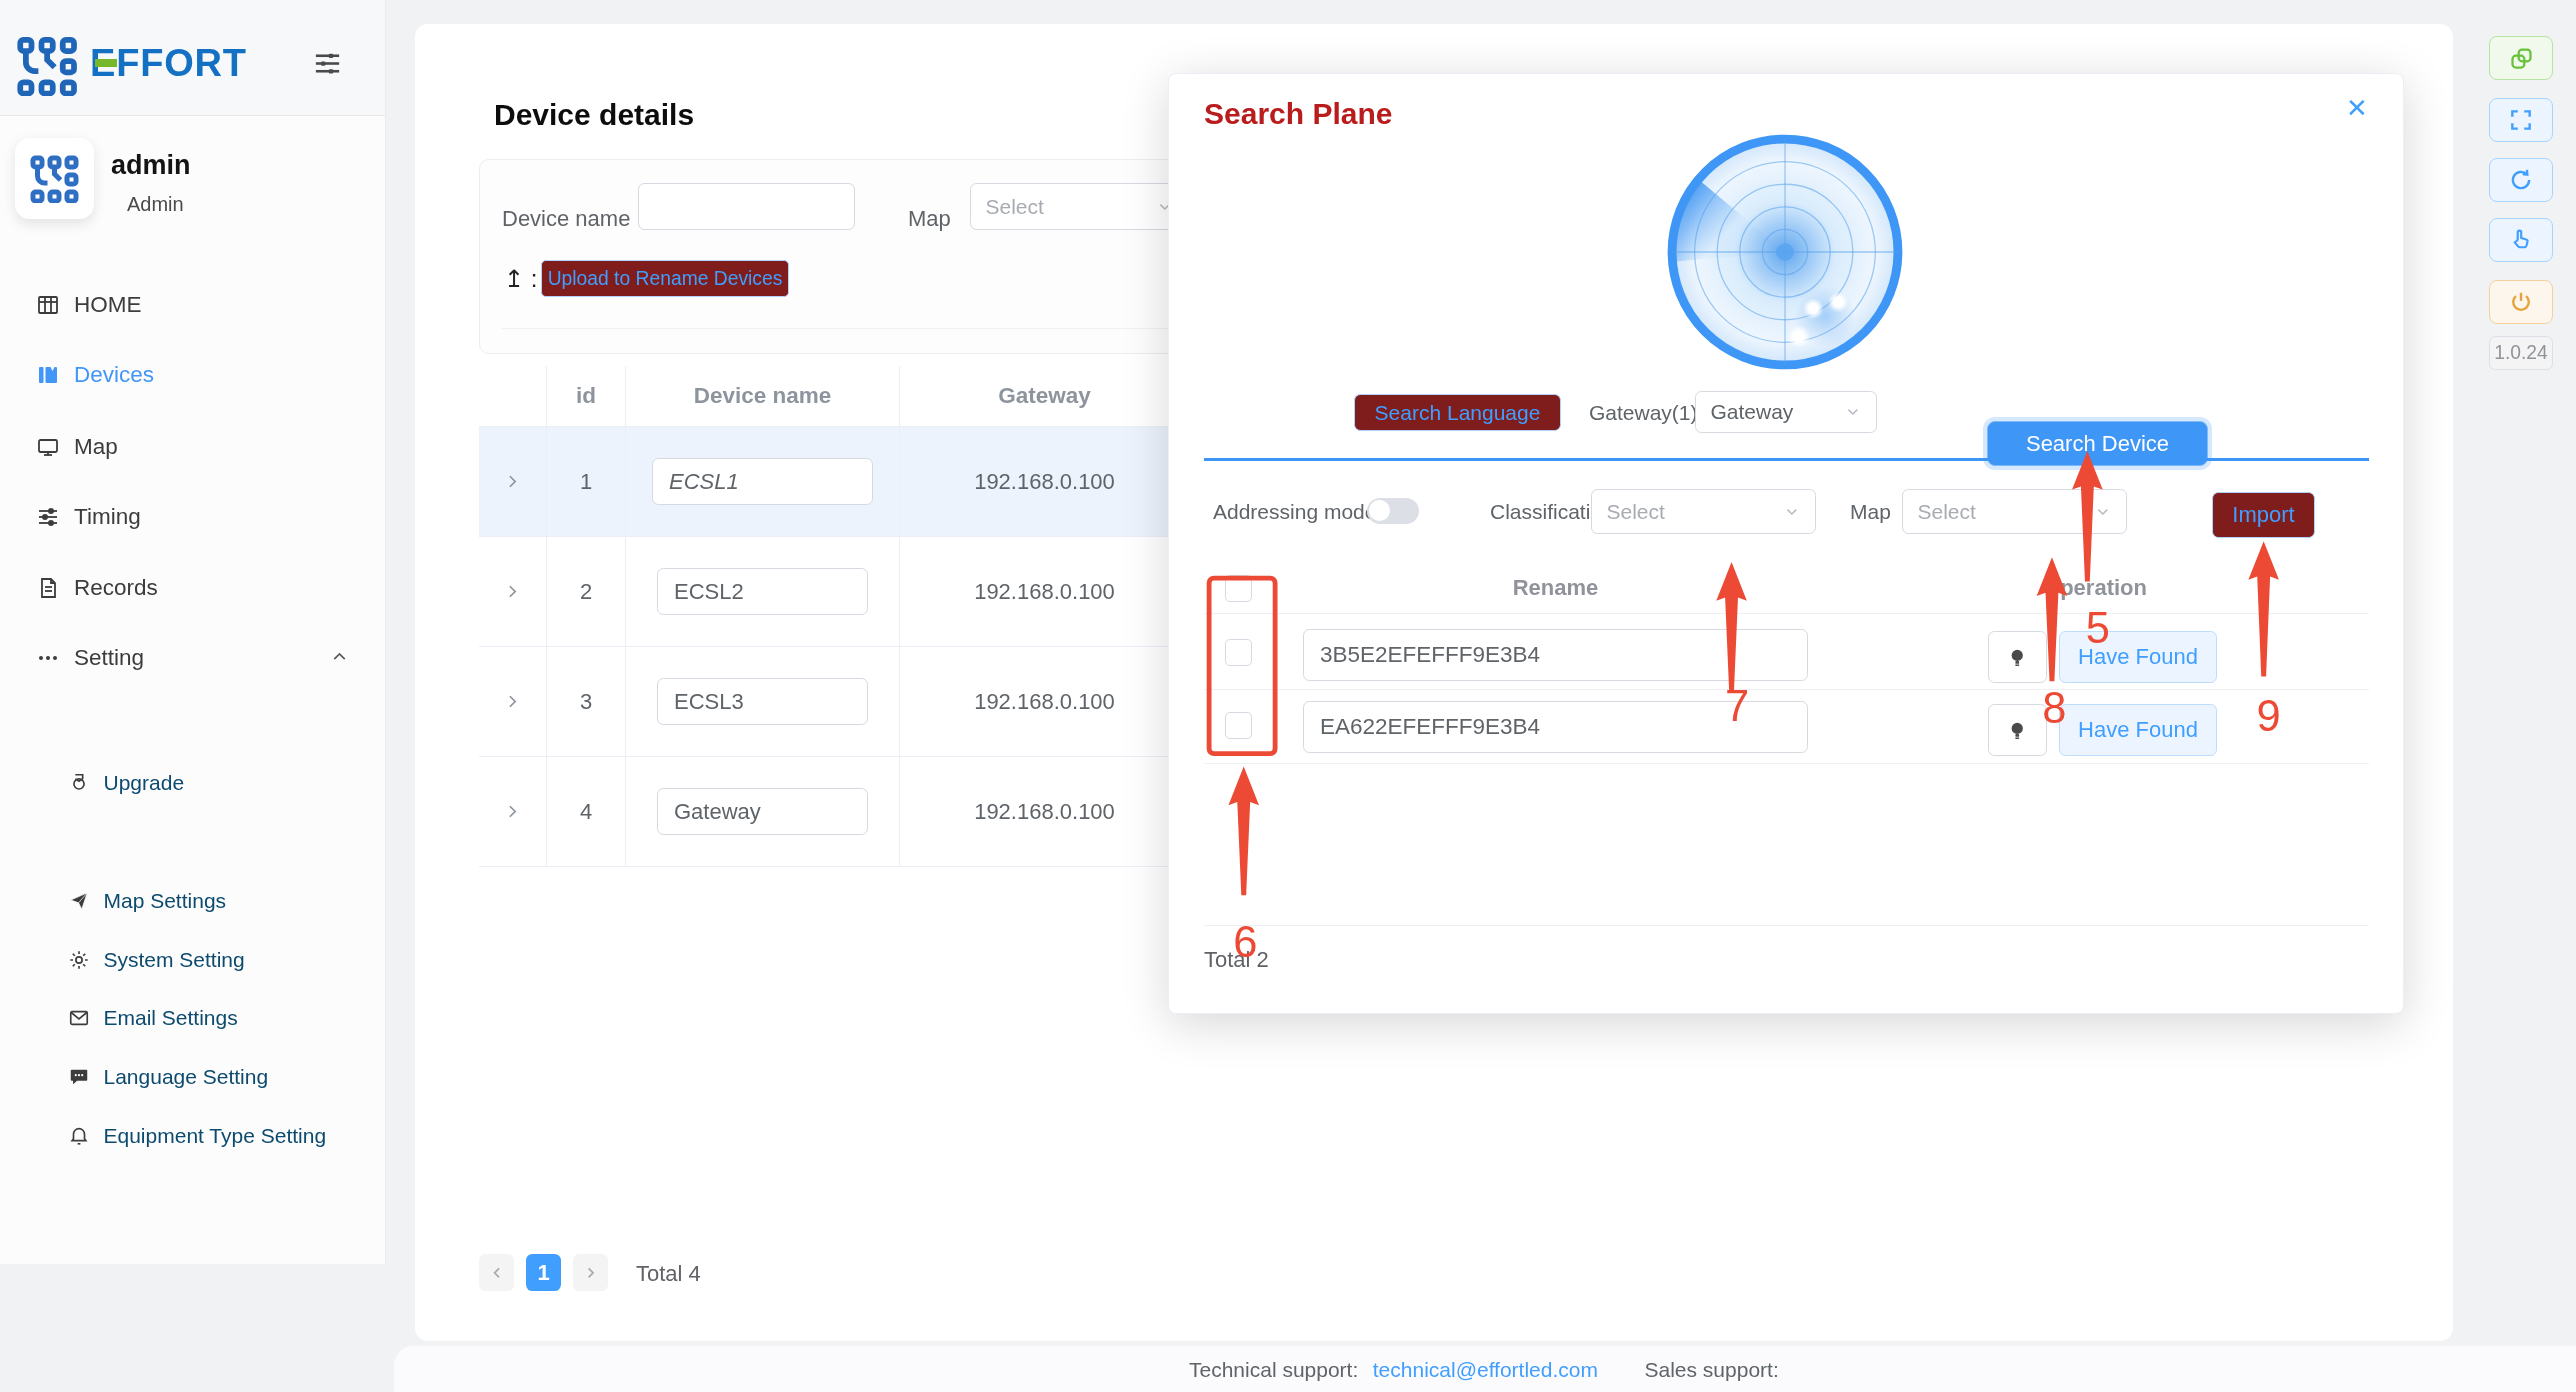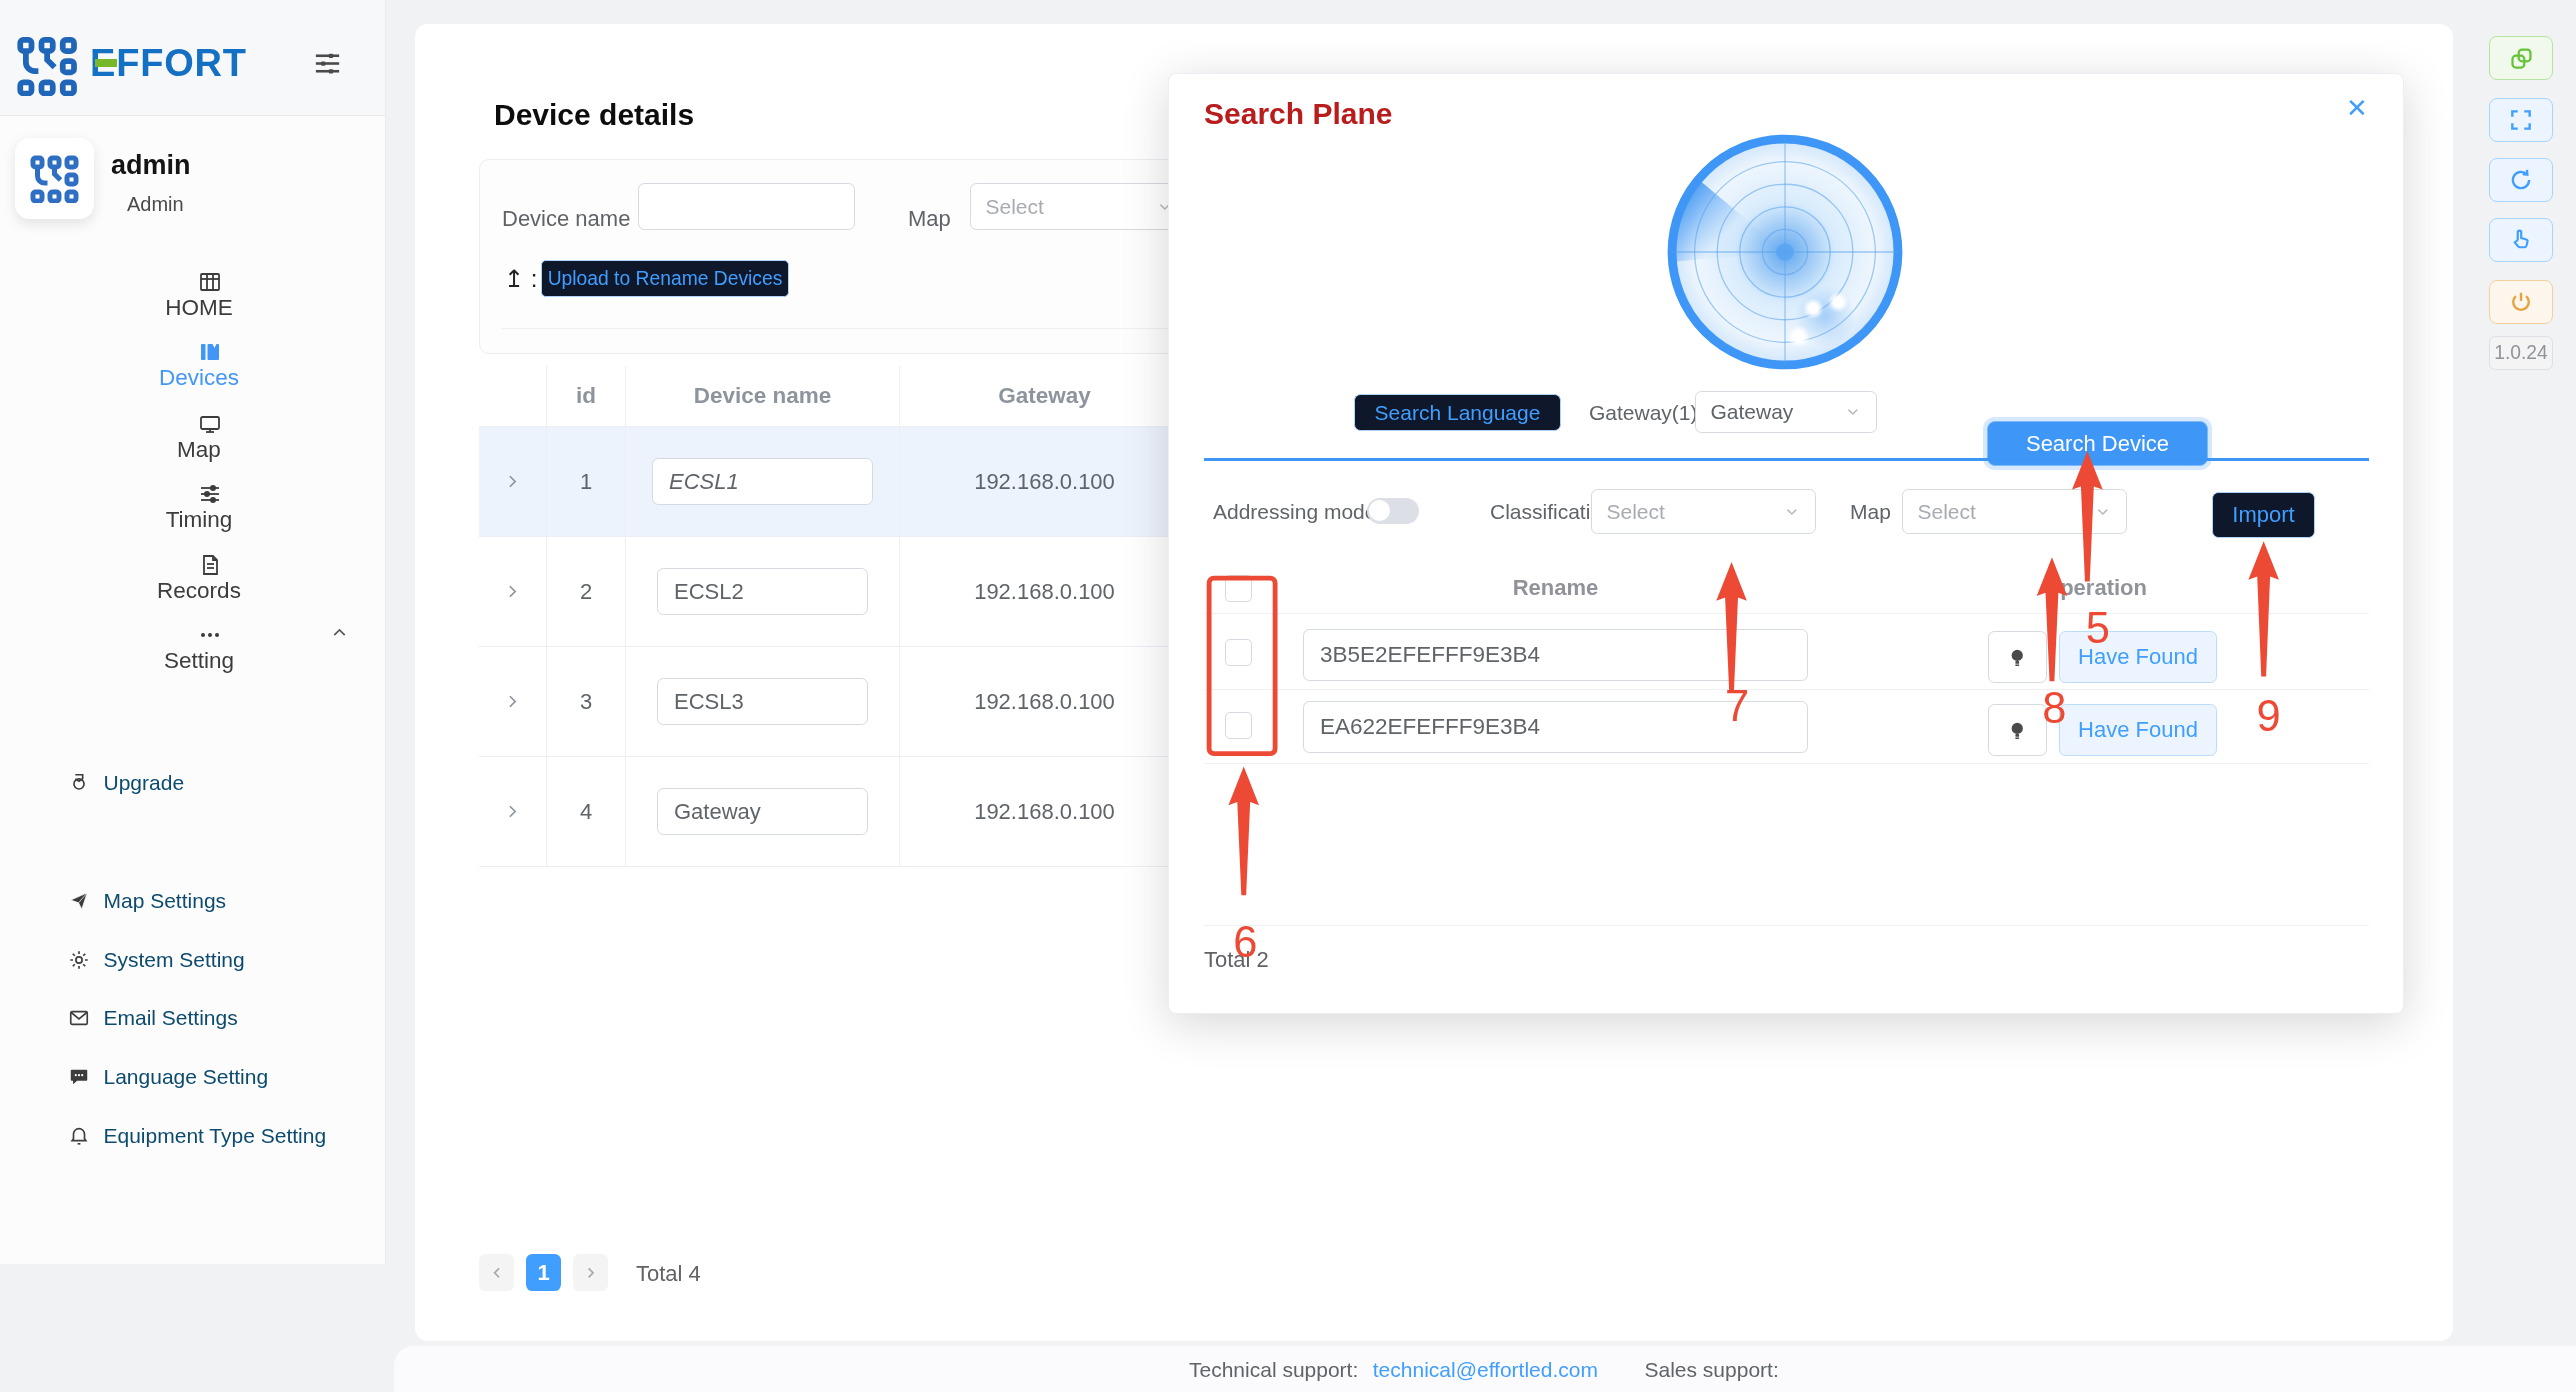--- a/index.html
+++ b/index.html
@@ -7,39 +7,39 @@
   .abs{position:absolute;}
 
   
   #sidebar{left:0;top:0;width:385px;height:1264px;background:#fcfcfd;border-right:0.8px solid #ececec;}
   #logo-strip{left:0;top:0;width:385px;height:115px;background:#f7f8f9;border-bottom:0.8px solid #e8e8e8;}
   #logo-text{left:90px;top:42px;font-size:38px;font-weight:800;letter-spacing:0.8px;color:#1470c2;}
   #logo-green{left:95px;top:59px;width:22px;height:8px;background:#76b82a;}
   #avatar-card{left:14.5px;top:138px;width:79px;height:81px;background:#fff;border-radius:14.5px;box-shadow:0 4.8px 13px rgba(0,0,0,.10);display:flex;align-items:center;justify-content:center;}
   #user-name{left:111px;top:150px;font-size:27px;font-weight:bold;color:#141414;}
   #user-role{left:127px;top:193px;font-size:20px;color:#4a4a4a;}
-  .nav-item{left:0;width:385px;height:71px;display:flex;align-items:center;cursor:pointer;flex-direction:column;}
+  .nav-item{left:0;width:385px;height:71px;display:flex;align-items:center;cursor:pointer;}
   .nav-item .nicon{margin-left:35px;width:26px;height:26px;display:flex;align-items:center;justify-content:center;}
   .nav-item .nlabel{margin-left:13px;font-size:22.5px;color:#3c3c3c;}
   .nav-item.active .nlabel{color:#4296f7;}
   .sub-item{left:0;width:385px;height:58px;display:flex;align-items:center;cursor:pointer;}
   .sub-item .nicon{margin-left:68px;width:22.5px;height:22.5px;display:flex;align-items:center;justify-content:center;}
   .sub-item .nlabel{margin-left:13px;font-size:21px;color:#0c4a6e;}
   .chev-up{position:absolute;right:35px;}
 
   
   #card{left:415px;top:24px;width:2038px;height:1317px;background:#fff;border-radius:13px;}
   #page-title{left:79px;top:74px;font-size:30px;font-weight:bold;color:#0d0d0d;}
   #filter-box{left:64px;top:135px;width:1909px;height:193px;background:#fdfdfe;border:1.6px solid #ecedf0;border-radius:9.7px;}
   .form-label{font-size:22px;color:#5f6368;}
   .tinput{box-sizing:border-box;border:1.6px solid #d5d9e0;border-radius:6.4px;background:#fff;font-size:22px;color:#5f6469;padding:0 16px;outline:none;font-family:"Liberation Sans",sans-serif;}
   .selectbox{box-sizing:border-box;border:1.6px solid #d5d9e0;border-radius:6.4px;background:#fff;display:flex;align-items:center;justify-content:space-between;padding:0 14.5px;cursor:pointer;}
   .selectbox .ph{font-size:21px;color:#a8abb2;}
   .selectbox .val{font-size:21px;color:#5f6469;}
-  .btn-lightblue{box-sizing:border-box;background:#0f172a;border:1.6px solid #aed3fd;border-radius:6.4px;color:#409eff;display:flex;align-items:center;justify-content:center;cursor:pointer;}
+  .btn-lightblue{box-sizing:border-box;background:#7f1d1d;border:1.6px solid #aed3fd;border-radius:6.4px;color:#409eff;display:flex;align-items:center;justify-content:center;cursor:pointer;}
   #upload-glyph{font-size:24px;color:#222;}
   #fbox-sep{left:87px;top:304px;width:1800px;height:0;border-top:0.8px solid #eef0f2;}
 
   
   #dtable{left:64px;top:342px;width:1909px;}
   .trow{display:flex;border-bottom:0.8px solid #ebeef5;}
   .thead{height:60px;}
   .tbody-row{height:109px;}
   .cell{display:flex;align-items:center;justify-content:center;border-right:0.8px solid #ebeef5;box-sizing:border-box;}
   .cell.last{border-right:none;}

